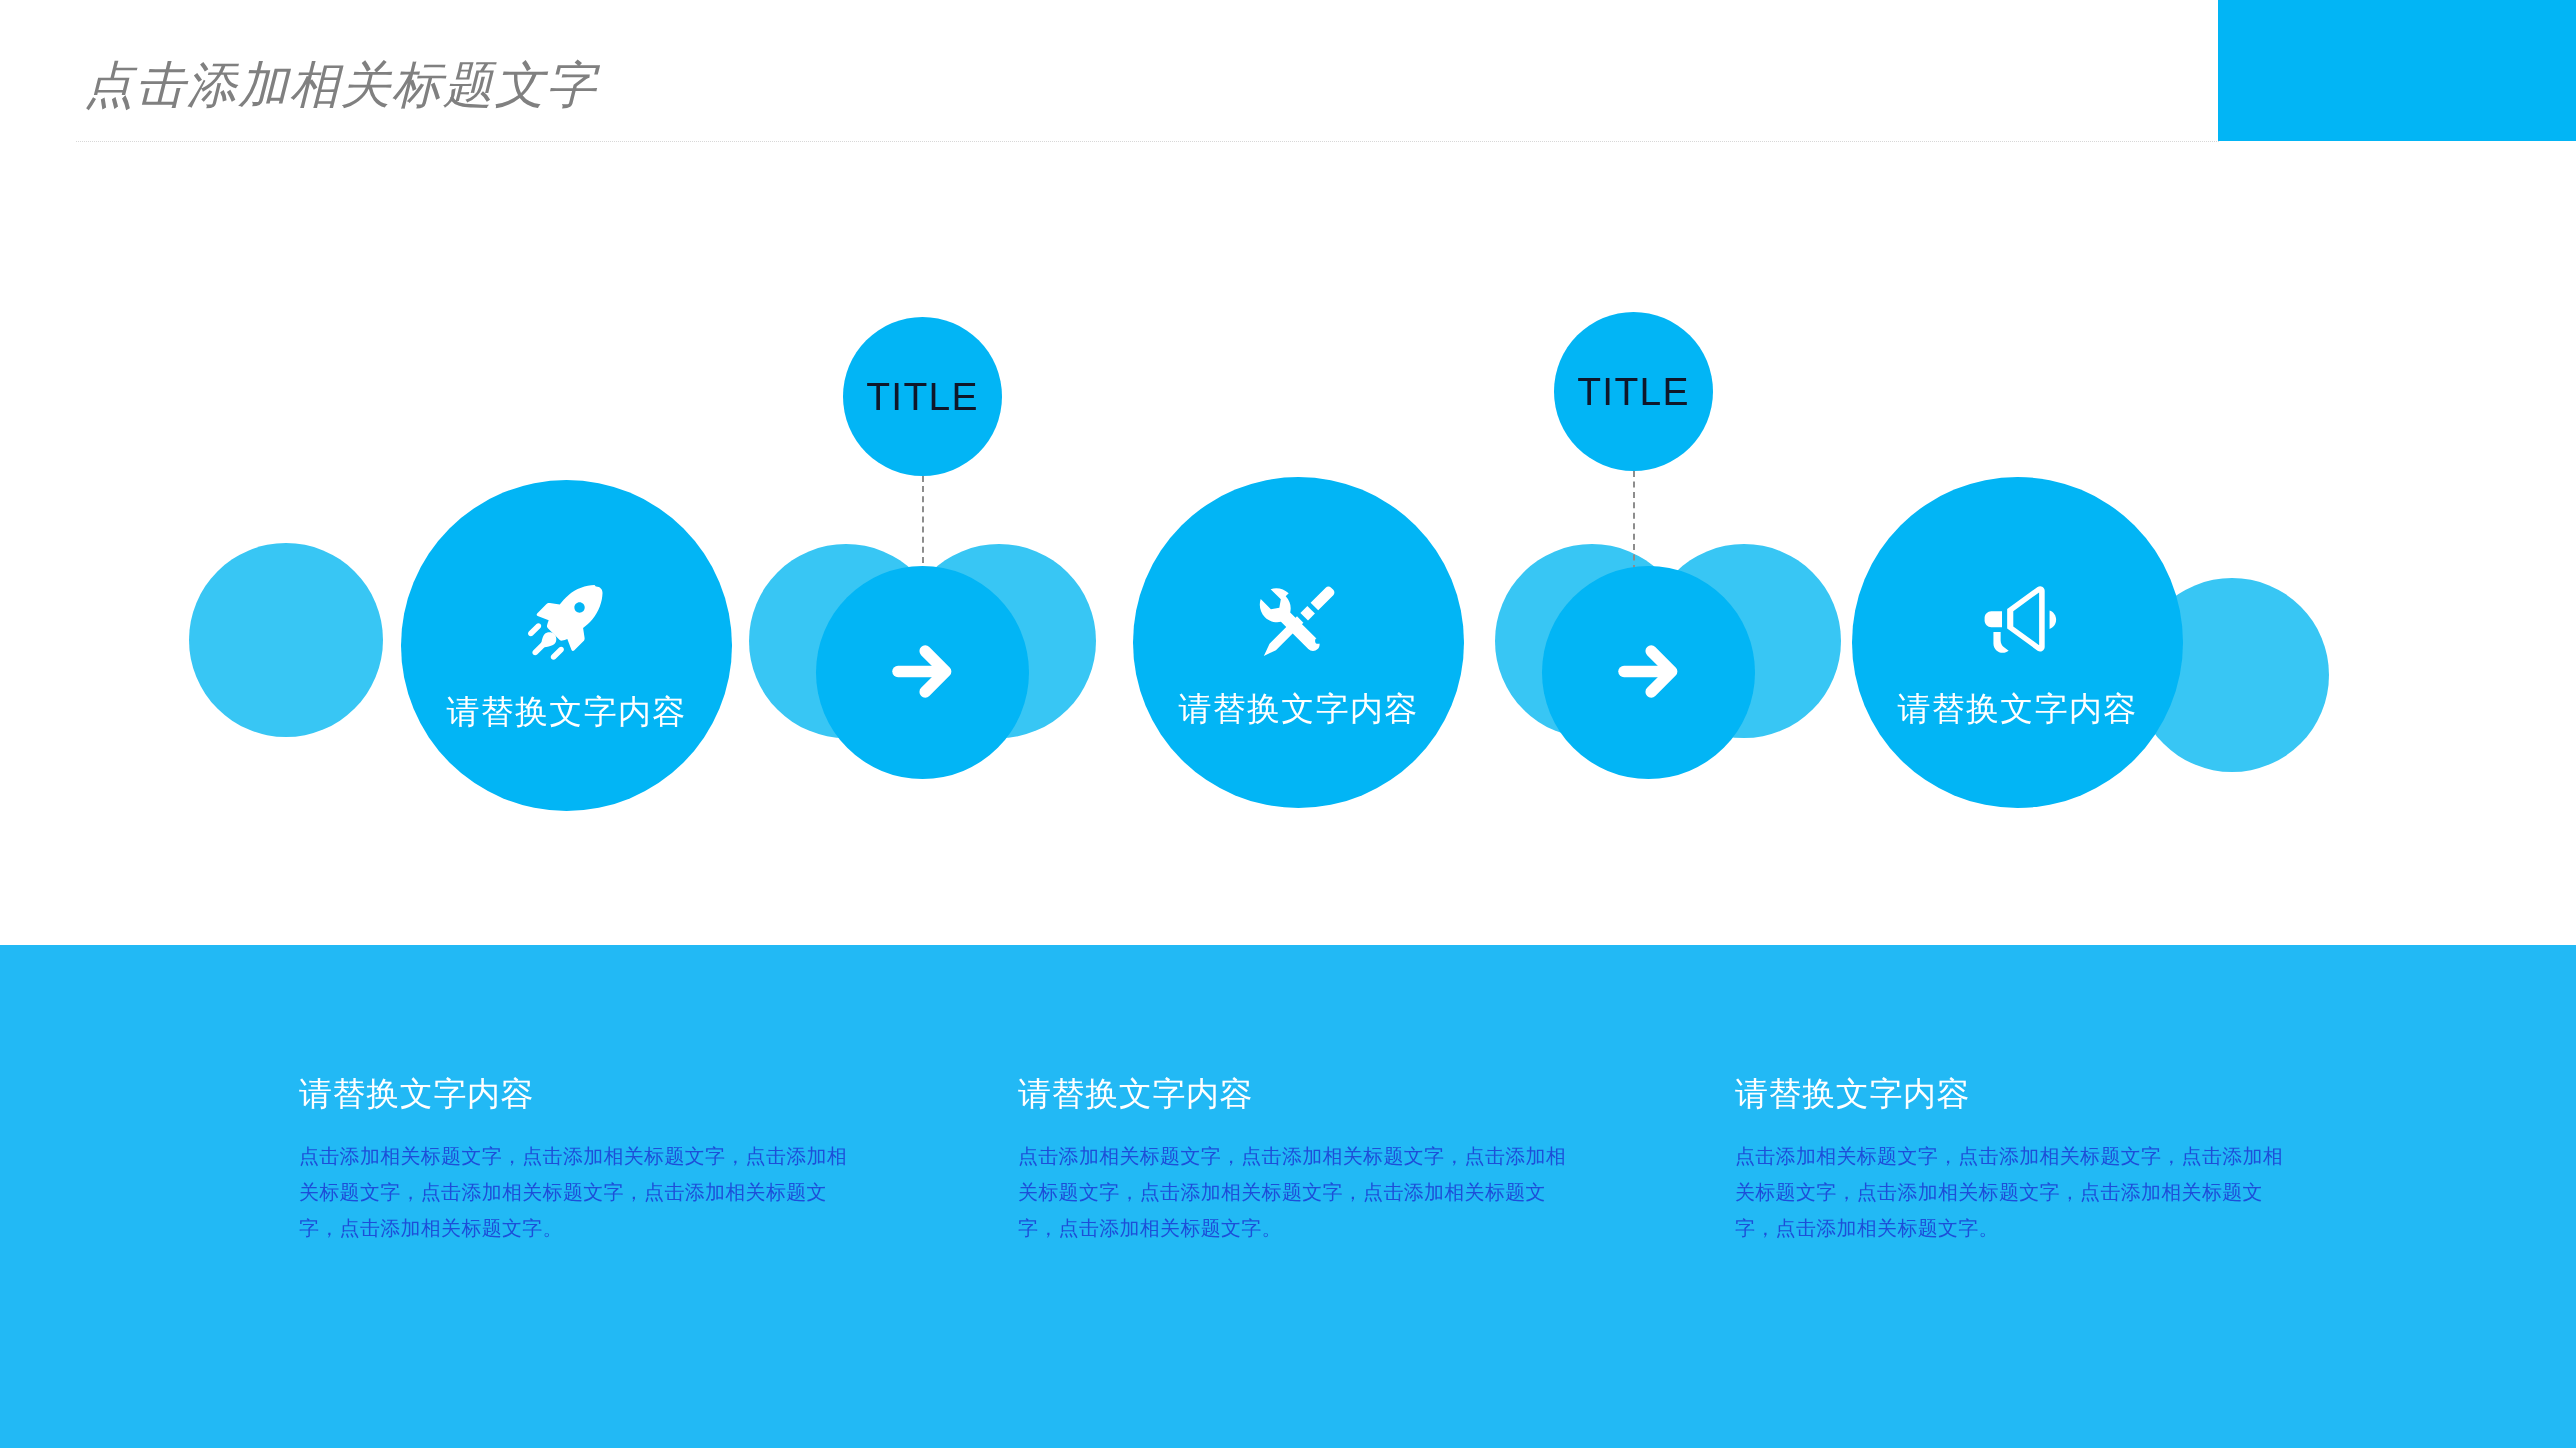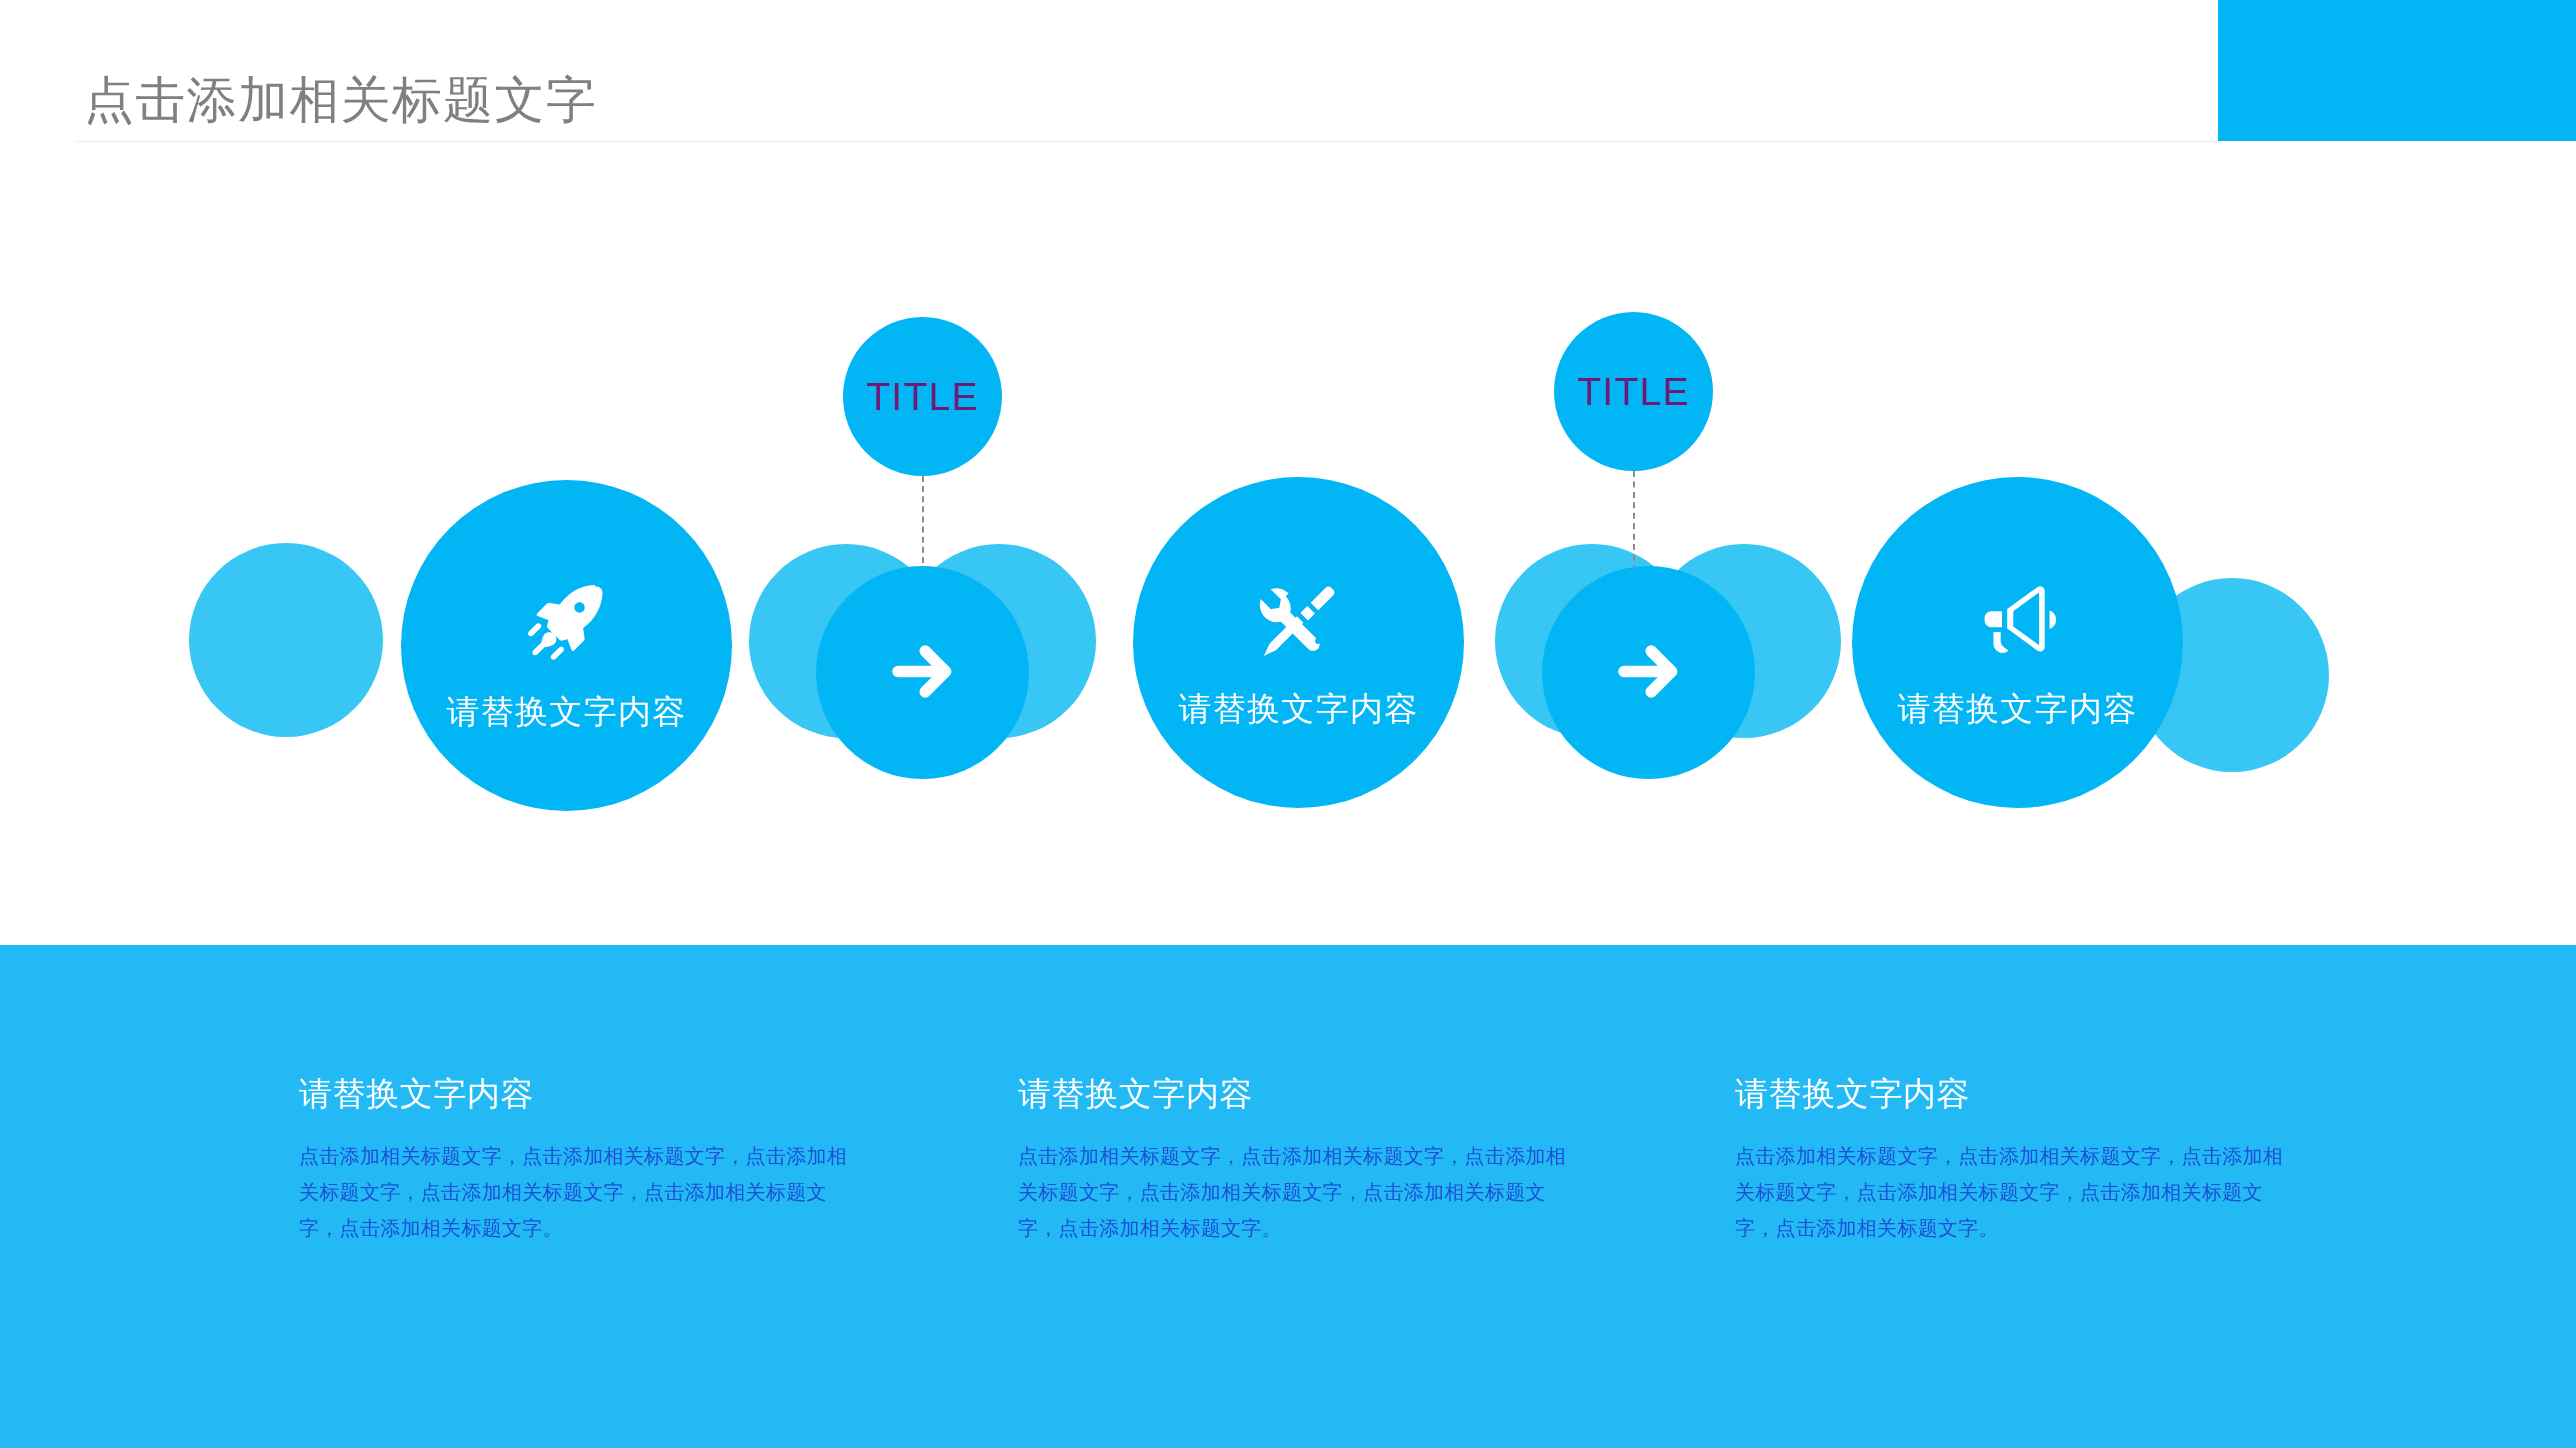--- a/index.html
+++ b/index.html
@@ -26,26 +26,27 @@
     position: absolute;
     top: 0;
     left: 2218px;
     width: 358px;
     height: 141px;
     background: #02B5F5;
   }
   .page-title {
     position: absolute;
     left: 84px;
-    top: 71px;
+    top: 56px;
     font-size: 50px;
     line-height: 59px;
     color: #808080;
     letter-spacing: 1.3px;
     white-space: nowrap;
+    font-style: italic;
   }
   .header-rule {
     position: absolute;
     left: 76px;
     top: 141px;
     width: 2143px;
     height: 0;
     border-top: 1.9px dotted #d8d8d8;
   }
 
@@ -96,21 +97,21 @@
   .arrow-2 { left: 1542px; top: 566px; width: 213px; height: 213px; }
 
   
   .title-1 { left: 843px; top: 317px; width: 159px; height: 159px; }
   .title-2 { left: 1554px; top: 312px; width: 159px; height: 159px; }
 
   .title-bubble {
     display: flex;
     align-items: center;
     justify-content: center;
-    color: #701a75;
+    color: #0f172a;
     font-size: 39px;
     letter-spacing: 1.3px;
   }
 
   
   .connector {
     position: absolute;
     width: 0;
     border-left: 2.5px dashed #8d8d8d;
   }

